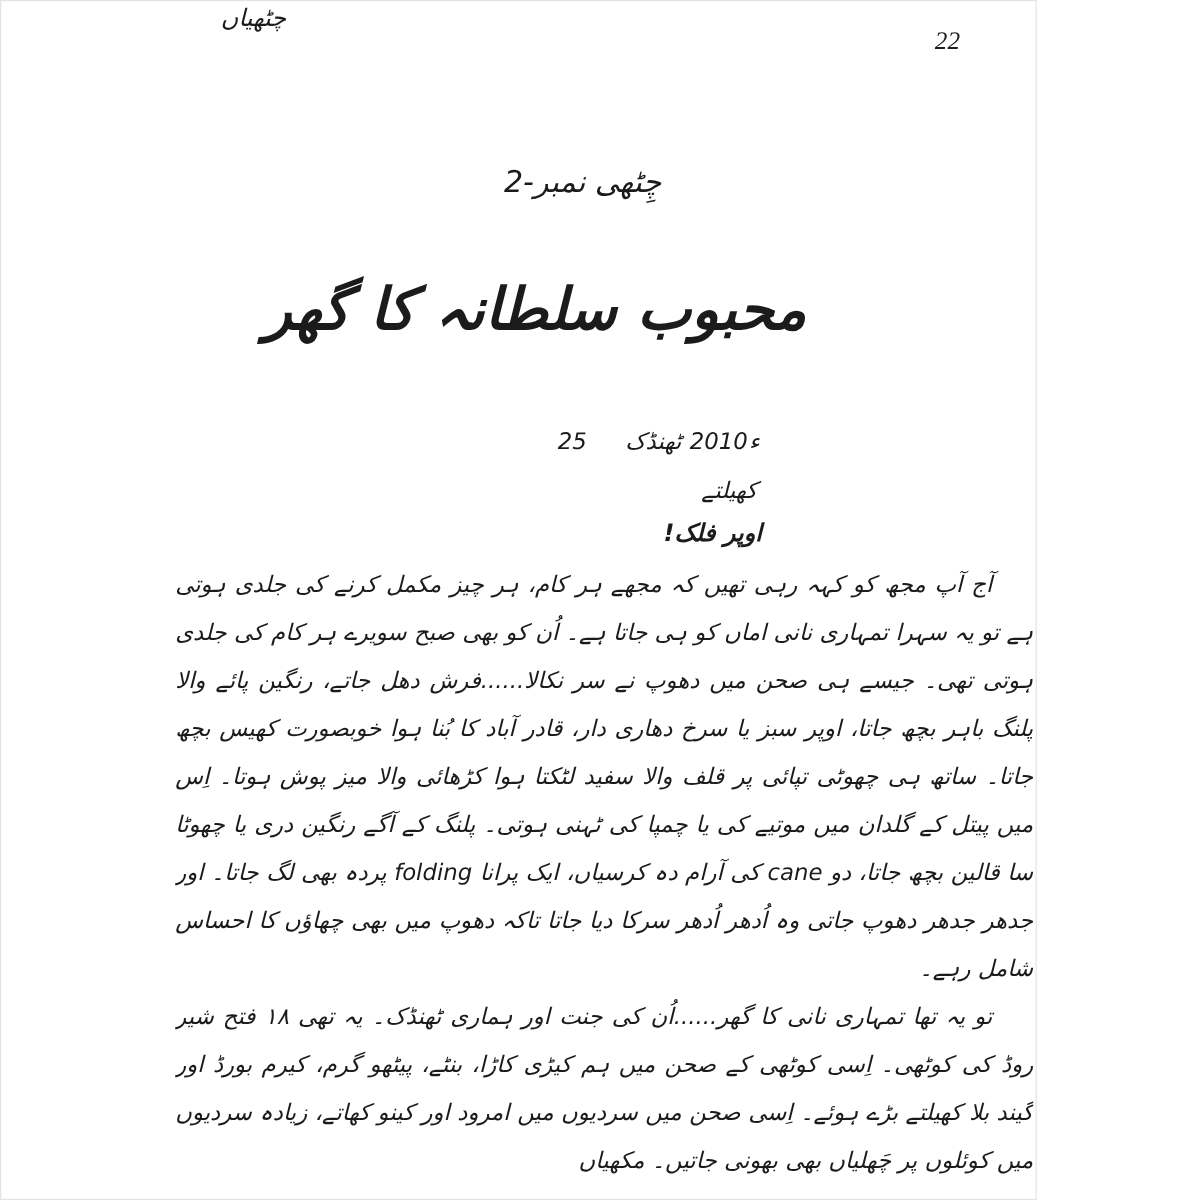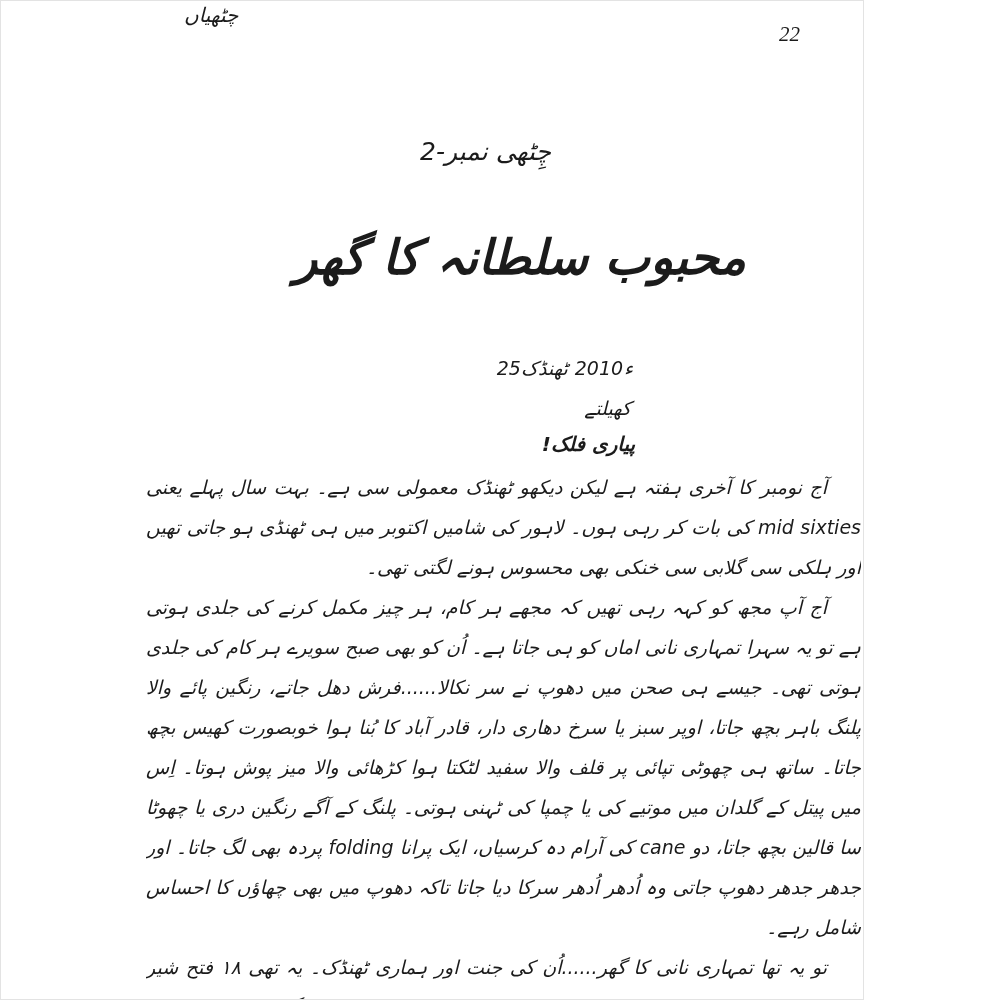--- a/index.html
+++ b/index.html
@@ -45,35 +45,36 @@
     direction: rtl;
     font-size: 25px;
     margin-top: 44px;
   }
   
   .chapter-title {
     position: absolute;
     top: 228px;
     left: 145px;
     width: 600px;
+    text-align: center;
     direction: rtl;
     font-size: 48px;
     font-weight: bold;
     letter-spacing: 0;
   }
   
   .date-line {
     position: absolute;
     top: 356px;
     right: 230px;
     direction: ltr;           
     font-size: 19px;
     white-space: nowrap;
   }
-  .date-line .part { unicode-bidi: isolate; }
+  .date-line .part { unicode-bidi: isolate; margin-left: 32px; }
   .date-line .year { margin-left: 7px; }
   .date-line .era  { margin-left: 1px; }
   .place-line {
     position: absolute;
     top: 396px;
     right: 232px;
     direction: rtl;
     font-size: 19px;
   }
   .salutation-line {
@@ -115,21 +116,20 @@
   <div class="letter-number">چِٹھی نمبر-2</div>
 
   <div class="chapter-title">محبوب سلطانہ کا گھر</div>
 
   <div class="date-line">
     <span class="part day">25</span><span class="part month">ٹھنڈک</span><span class="part year">2010</span><span class="part era">ء</span>
   </div>
 
   <div class="place-line">کھیلتے</div>
 
-  <div class="salutation-line">پیاری فلک!</div>
+  <div class="salutation-line">اوپر فلک!</div>
 
   <div class="letter-body">
-    <p>آج نومبر کا آخری ہفتہ ہے لیکن دیکھو ٹھنڈک معمولی سی ہے۔ بہت سال پہلے یعنی mid sixties کی بات کر رہی ہوں۔ لاہور کی شامیں اکتوبر میں ہی ٹھنڈی ہو جاتی تھیں اور ہلکی سی گلابی سی خنکی بھی محسوس ہونے لگتی تھی۔</p>
     <p>آج آپ مجھ کو کہہ رہی تھیں کہ مجھے ہر کام، ہر چیز مکمل کرنے کی جلدی ہوتی ہے تو یہ سہرا تمہاری نانی اماں کو ہی جاتا ہے۔ اُن کو بھی صبح سویرے ہر کام کی جلدی ہوتی تھی۔ جیسے ہی صحن میں دھوپ نے سر نکالا......فرش دھل جاتے، رنگین پائے والا پلنگ باہر بچھ جاتا، اوپر سبز یا سرخ دھاری دار، قادر آباد کا بُنا ہوا خوبصورت کھیس بچھ جاتا۔ ساتھ ہی چھوٹی تپائی پر قلف والا سفید لٹکتا ہوا کڑھائی والا میز پوش ہوتا۔ اِس میں پیتل کے گلدان میں موتیے کی یا چمپا کی ٹہنی ہوتی۔ پلنگ کے آگے رنگین دری یا چھوٹا سا قالین بچھ جاتا، دو cane کی آرام دہ کرسیاں، ایک پرانا folding پردہ بھی لگ جاتا۔ اور جدھر جدھر دھوپ جاتی وہ اُدھر اُدھر سرکا دیا جاتا تاکہ دھوپ میں بھی چھاؤں کا احساس شامل رہے۔</p>
     <p>تو یہ تھا تمہاری نانی کا گھر......اُن کی جنت اور ہماری ٹھنڈک۔ یہ تھی ۱۸ فتح شیر روڈ کی کوٹھی۔ اِسی کوٹھی کے صحن میں ہم کیڑی کاڑا، بنٹے، پیٹھو گرم، کیرم بورڈ اور گیند بلا کھیلتے بڑے ہوئے۔ اِسی صحن میں سردیوں میں امرود اور کینو کھاتے، زیادہ سردیوں میں کوئلوں پر چَھلیاں بھی بھونی جاتیں۔ مکھیاں</p>
   </div>
 
 </div>
 
 </body></html>

